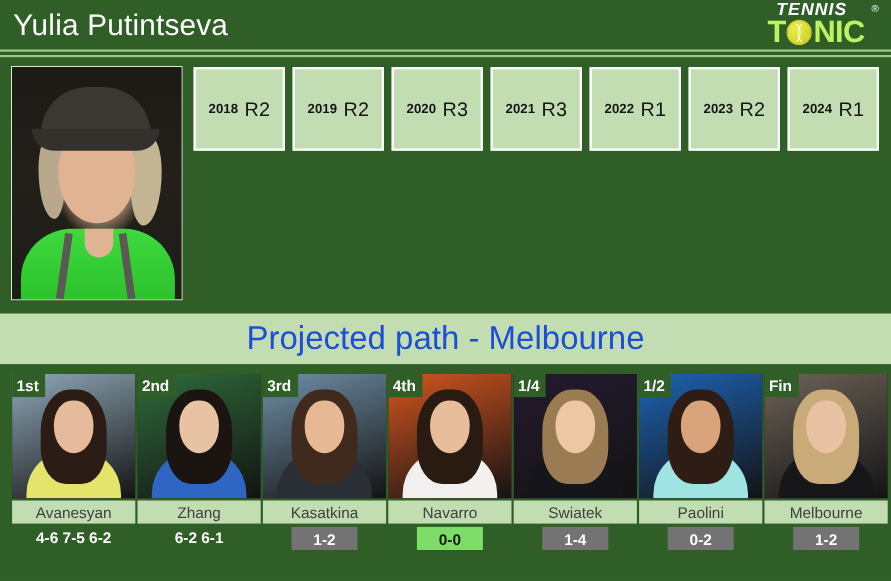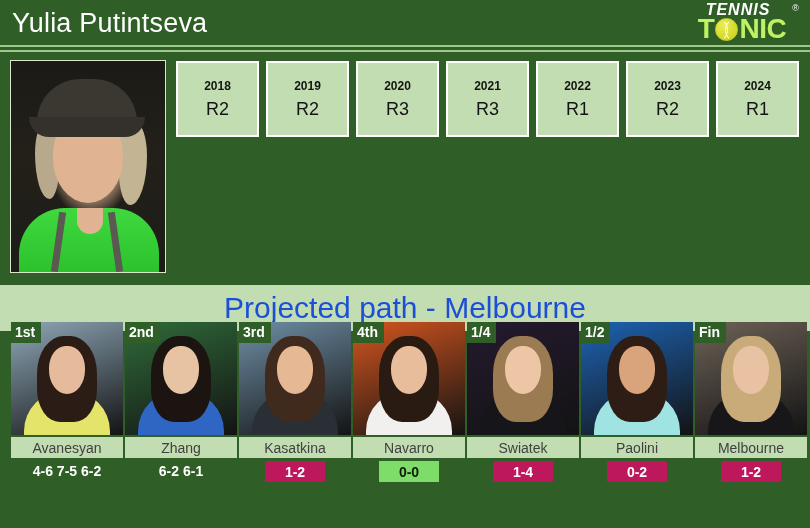--- a/index.html
+++ b/index.html
@@ -104,36 +104,36 @@
   .photo-strap-r { position:absolute; right: 46px; bottom: 0; width: 7px; height: 60px;
     background: #5a5a52; transform: rotate(-8deg); }
 
   .years-wrap {
     position: absolute; left: 176px; top: 9px;
     display: flex; gap: 7px;
   }
   .year-cell {
     width: 83px; height: 76px;
     background: #c3ddb2; border: 2px solid #ffffff;
-    display: flex; flex-direction: column; align-items: center; justify-content: center;
+    display: flex; flex-direction: row; align-items: center; justify-content: center;
     gap: 6px;
   }
   .year-label { font-size: 12px; font-weight: bold; color: #141414; }
   .year-value { font-size: 18px; font-weight: normal; color: #141414; }
 
   
   .banner {
     position: absolute; left: 0; top: 285px; width: 810px; height: 46px;
     background: #c3ddb2; display: flex; align-items: center; justify-content: center;
   }
   .banner-text { font-size: 30px; font-weight: normal; color: #1d4ed8; }
 
   
   .cards {
-    position: absolute; left: 11px; top: 322px;
+    position: absolute; left: 11px; top: 340px;
     display: flex; gap: 2px;
   }
   .card { width: 112px; position: relative; }
   .card-photo {
     position: relative; width: 112px; height: 113px; overflow: hidden;
     background: #2a2a2a;
   }
   .round-tag {
     position: absolute; left: 0; top: 0; z-index: 3;
     padding: 2px 6px 3px 4px;
@@ -146,21 +146,21 @@
     font-size: 14px; color: #404040; white-space: nowrap;
   }
   .card-score {
     margin-top: 3px; height: 20px; width: 112px;
     display: flex; align-items: center; justify-content: center;
     font-size: 14px; font-weight: bold; color: #ffffff; white-space: nowrap;
   }
   .card-score.badge-red, .card-score.badge-green {
     width: 60px; margin-left: 26px; height: 21px;
   }
-  .badge-red { background: #be185d; color: #ffffff; }
+  .badge-red { background: #737373; color: #ffffff; }
   .badge-green { background: #7edd69; color: #0f1a0c; }
 
   
   .p-bg { position: absolute; inset: 0; }
   .p-head { position: absolute; border-radius: 46% 46% 50% 50%; }
   .p-hair { position: absolute; }
   .p-body { position: absolute; left: 50%; transform: translateX(-50%);
             bottom: 0; border-radius: 40px 40px 0 0; }
 </style>
 </head>

